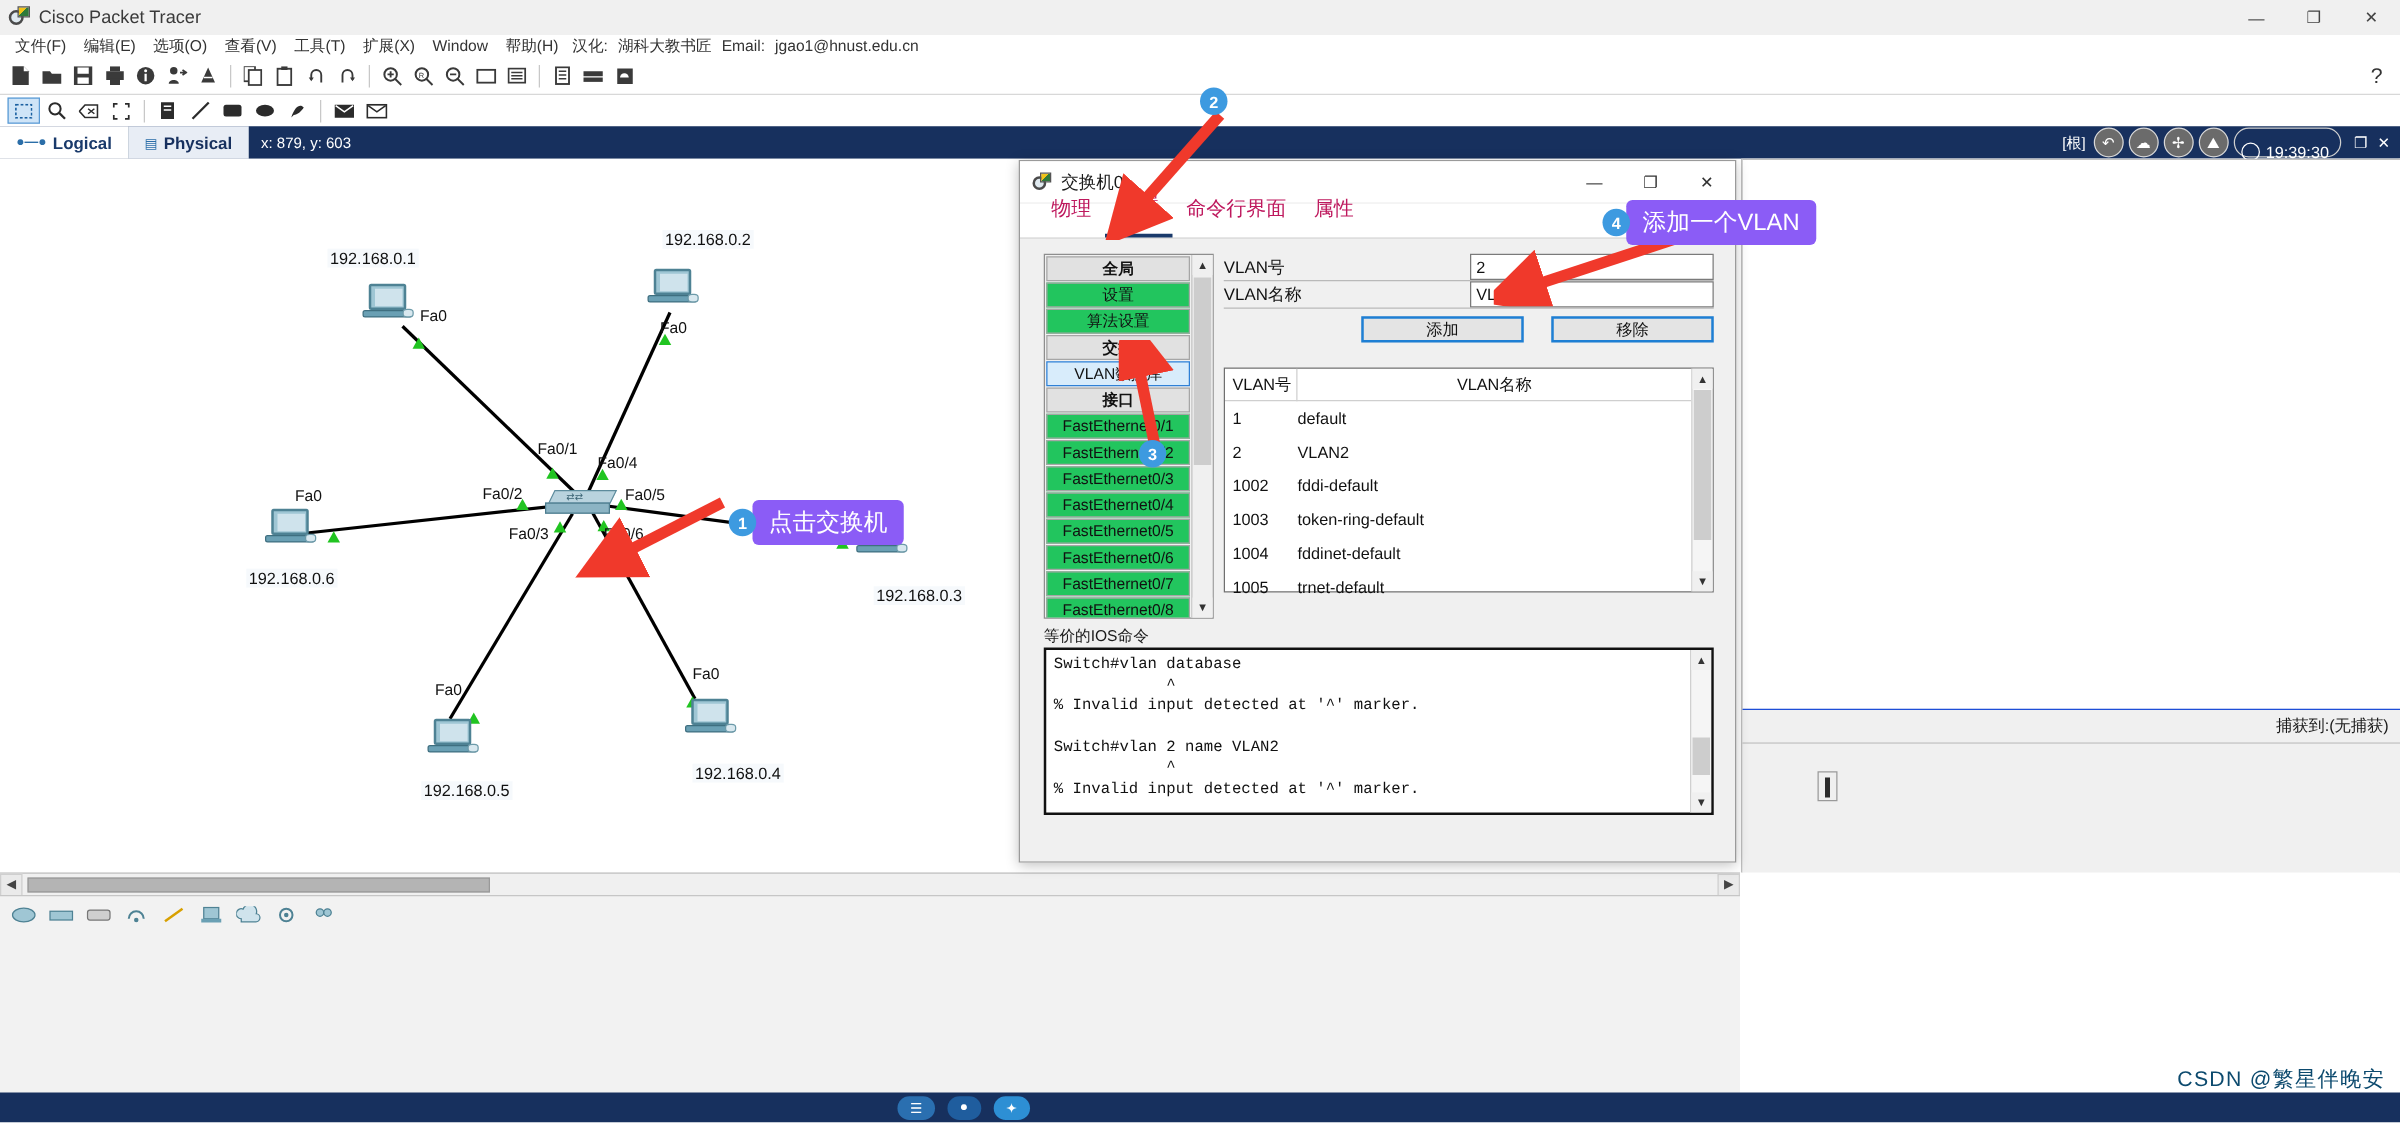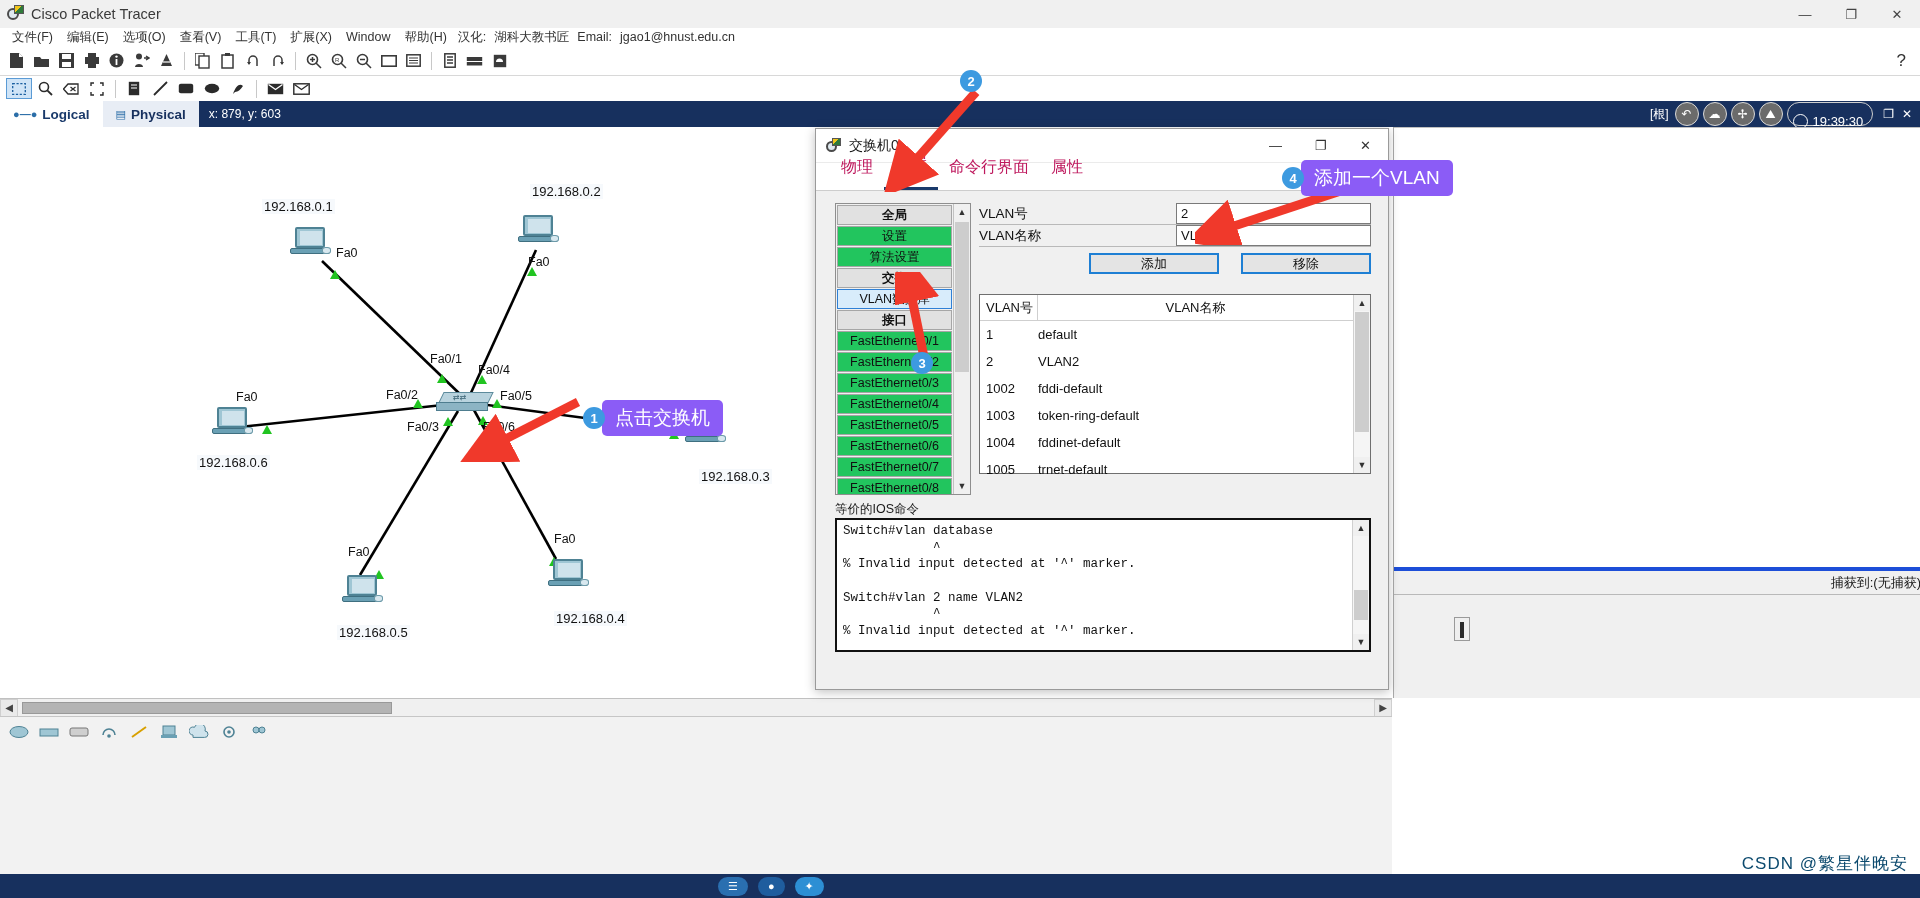--- a/index.html
+++ b/index.html
@@ -142,22 +142,22 @@
   .arrow-svg { position:absolute; pointer-events:none; }
 
   
   .right-panel {
     position:absolute; left:1393px; top:127px; width:527px; height:571px;
     background:#fff; border-left:1px solid #aaa;
   }
   .rp-divider { position:absolute; left:0; top:0; width:527px; height:1px; background:#c0c0c0; }
   .capture-row {
     position:absolute; left:0; top:440px; width:527px; height:28px;
-    background:#f0f0f0; border-top:4px solid #1d4ed8; border-bottom:1px solid #b9b9b9;
-    display:flex; align-items:center; justify-content:flex-end; padding-right:0;
+    background:#f0f0f0; border-top:1px solid #1d4ed8; border-bottom:1px solid #b9b9b9;
+    display:flex; align-items:center; justify-content:flex-end; padding-right:10px;
     font-size:13px; color:#1a1a1a;
   }
   .scenario-box {
     position:absolute; left:0; top:468px; width:527px; height:103px; background:#f0f0f0;
   }
   .scen-tiny {
     position:absolute; left:60px; top:22px; width:16px; height:24px;
     background:#efefef; border:1px solid #9a9a9a;
   }
   .scen-tiny::after { content:''; position:absolute; left:5px; top:4px; width:4px; height:16px; background:#2b2b2b; }

